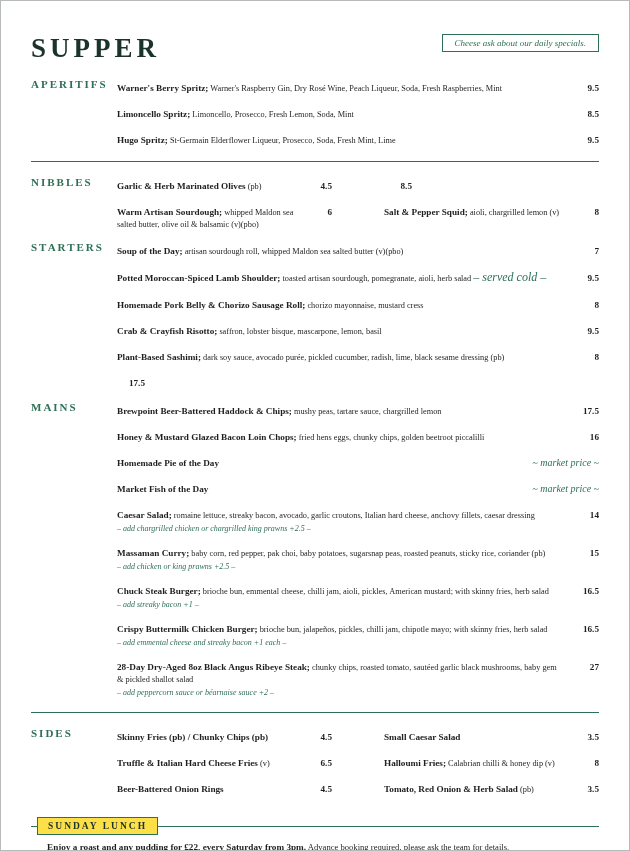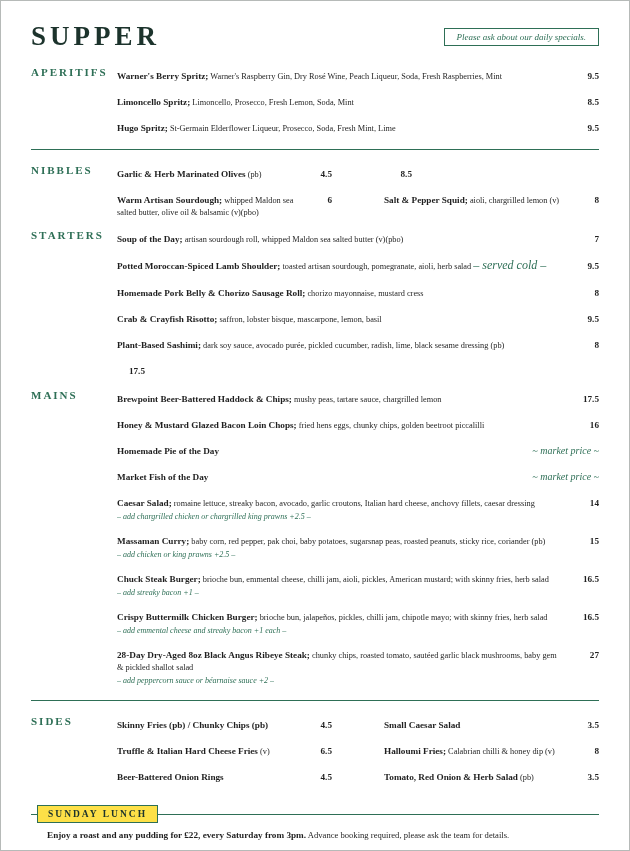--- a/index.html
+++ b/index.html
@@ -11,21 +11,21 @@
   }
   .page {
     width: 630px; height: 851px;
     border: 1px solid #b6bab8;
     background: #fff;
     padding: 20px 30px 12px;
     overflow: hidden;
     position: relative;
   }
   .hdr { display:flex; justify-content:space-between; align-items:center; margin-bottom:13px; }
-  .title { font-size:27px; font-weight:700; letter-spacing:4px; color:#1c332c; }
+  .title { font-size:27px; font-weight:700; letter-spacing:4px; color:#1c332c;margin-top:12px; }
   .specials { border:1px solid #2e6f56; color:#2e6f56; font-style:italic; font-size:9px; padding:3px 12px; }
 
   .section { display:flex; margin-bottom:2px; }
   .slabel { flex:0 0 86px; font-size:11px; font-weight:700; letter-spacing:2px; color:#2e6f56; padding-top:1px; }
   .sbody { flex:1; min-width:0; }
 
   .item { display:flex; align-items:baseline; margin-bottom:8px; }
   .txt { flex:1; min-width:0; padding-right:10px; font-size:8.3px; line-height:1.4; }
   .nm { font-weight:700; font-size:9.2px; color:#1f1f1f; }
   .ds { font-size:8.3px; }
@@ -52,21 +52,21 @@
   .sunday-text { font-size:8.6px; }
   .lead { font-weight:700; font-size:9.2px; }
 </style>
 </head>
 <body>
 
 <div class="page">
 
   <div class="hdr">
     <div class="title">SUPPER</div>
-    <div class="specials">Please ask about our daily specials.</div>
+    <div class="specials">Cheese ask about our daily specials.</div>
   </div>
 
   <div class="section">
     <div class="slabel">APERITIFS</div>
     <div class="sbody">
       <div class="item">
         <div class="txt">
           <span class="nm">Warner's Berry Spritz;</span>
           <span class="ds">Warner's Raspberry Gin, Dry Rosé Wine, Peach Liqueur, Soda, Fresh Raspberries, Mint</span>
         </div>

